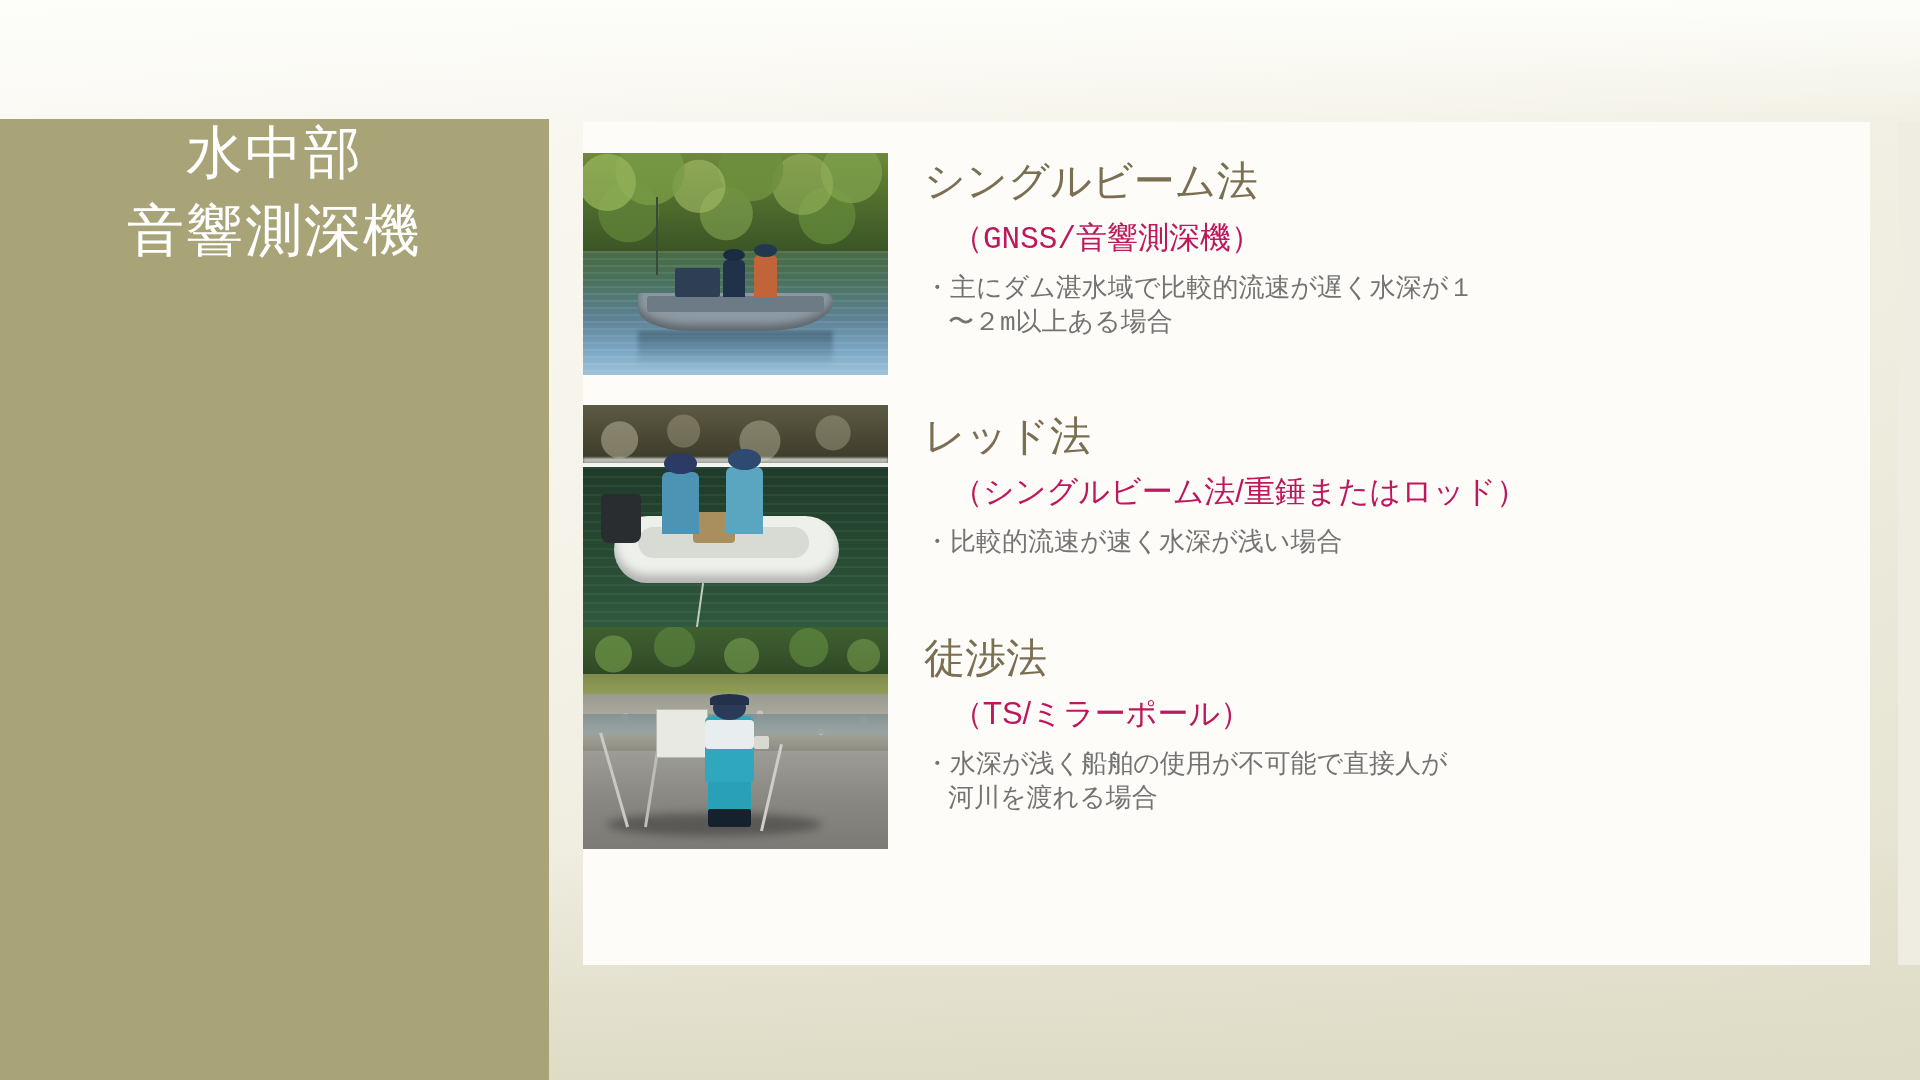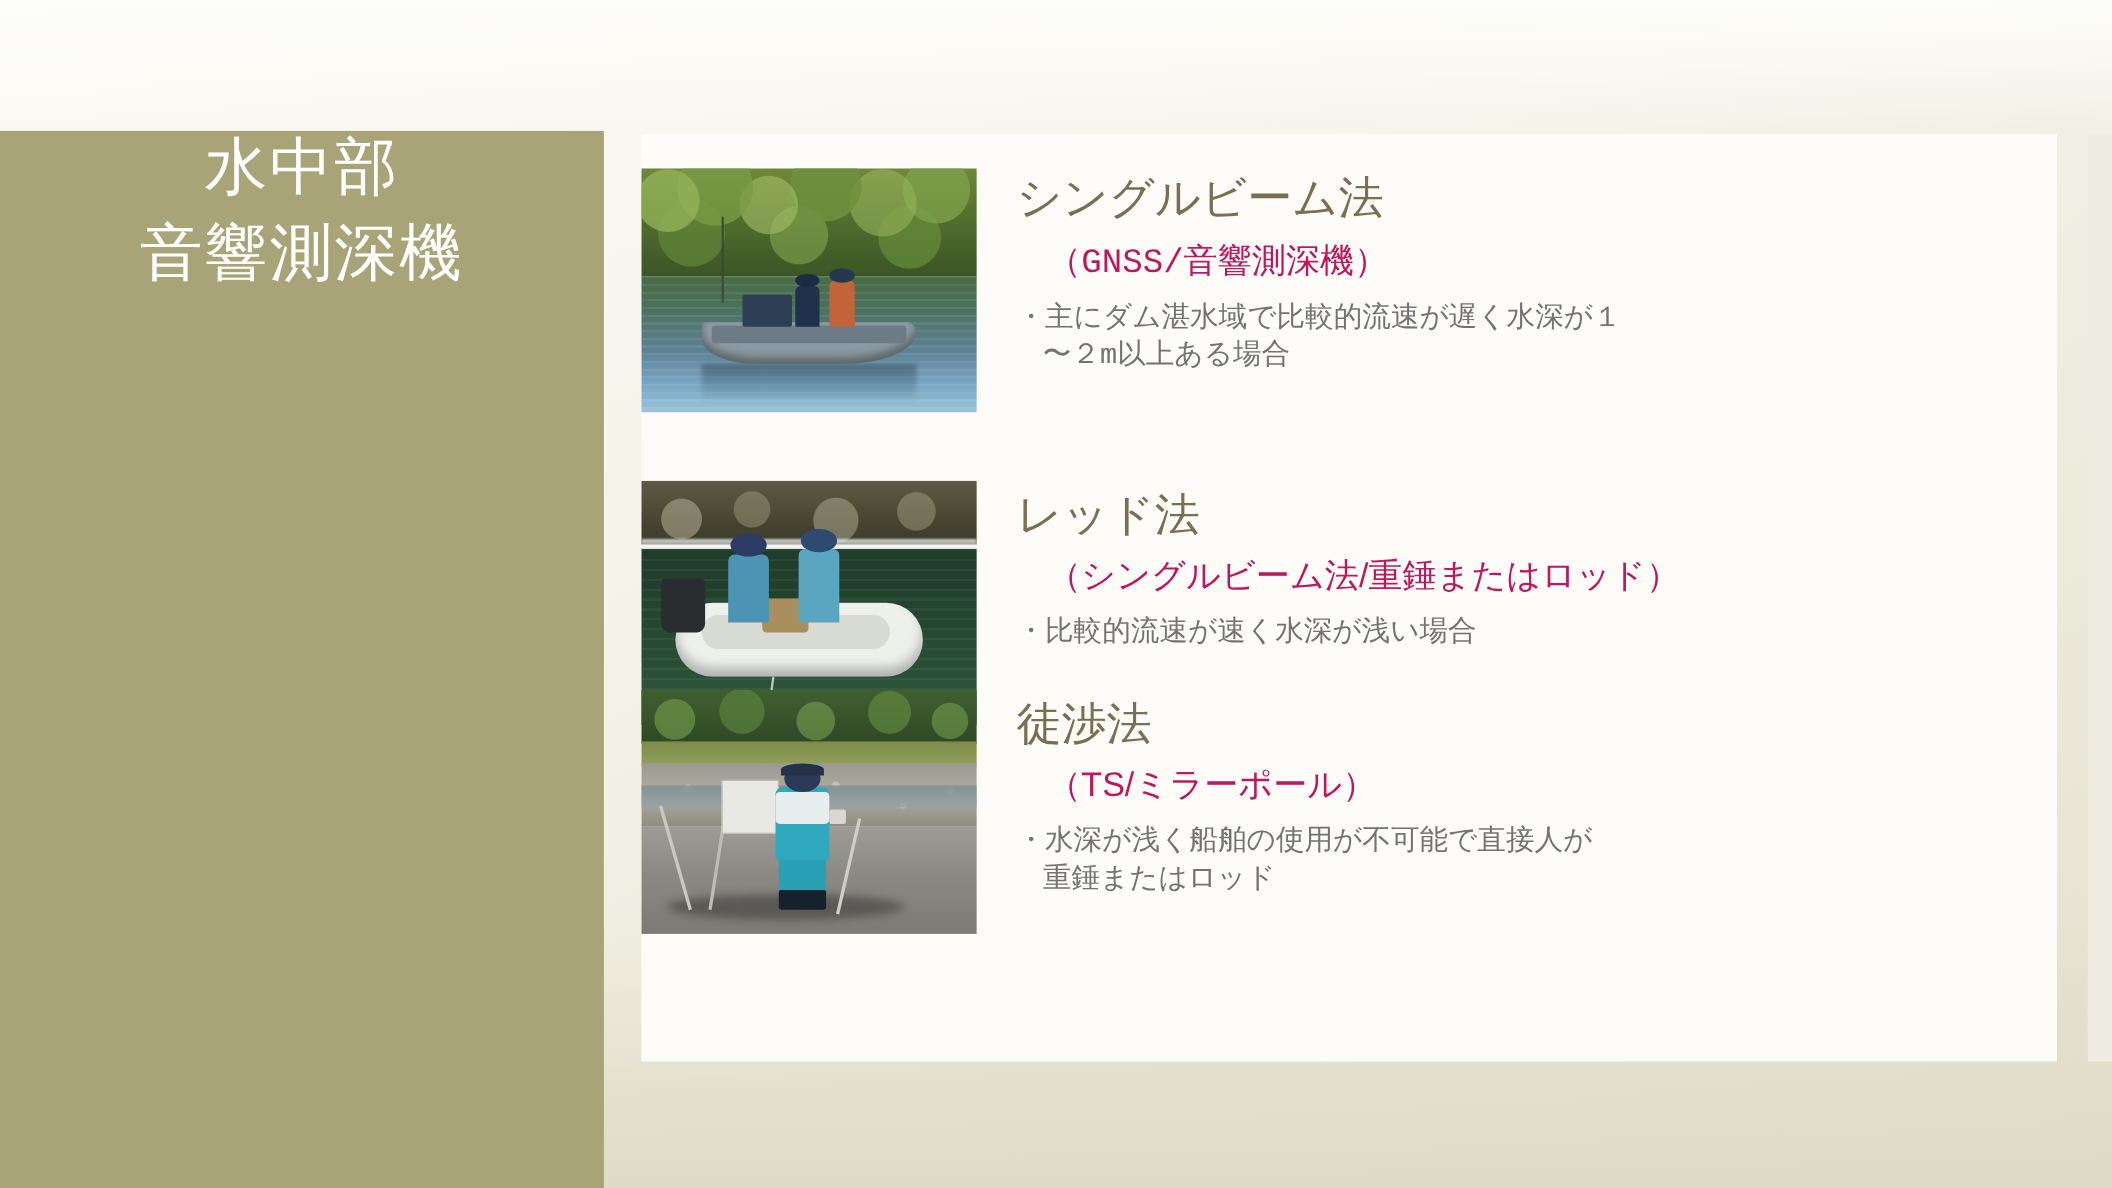--- a/index.html
+++ b/index.html
@@ -87,21 +87,21 @@
     font-size:26px;
     line-height:1.3;
     margin-top:14px;
     font-weight:400;
     max-width:700px;
   }
   .bullet .l2{ display:block; margin-left:24px; }
 
   
   #row1{ top:31px; left:0px;font-family:Liberation Mono, monospace; }
-  #row2{ top:283px; left:0px;margin-top:32px; }
+  #row2{ top:283px; left:0px; }
   #row3{ top:505px; left:0px; }
   #row1 .photo{ margin-left:0px; }
 
   
   .ph{ position:absolute; inset:0; }
 
   
   .p1-sky{ position:absolute; left:0; top:0; width:100%; height:44%;
     background:linear-gradient(180deg,#6f8a3c 0%,#58742e 35%,#47632a 70%,#3c5526 100%); }
   .p1-trees{ position:absolute; left:0; top:0; width:100%; height:44%;
@@ -328,21 +328,21 @@
           <div class="p3-cap"></div>
           <div class="p3-target"></div>
           <div class="p3-pole2"></div>
         </div>
       </div>
       <div class="txt">
         <div class="heading">徒渉法</div>
         <div class="subheading">（TS/ミラーポール）</div>
         <div class="bullet">
           <span>・水深が浅く船舶の使用が不可能で直接人が</span>
-          <span class="l2">重錘またはロッド</span>
+          <span class="l2">河川を渡れる場合</span>
         </div>
       </div>
     </div>
 
   </div>
 
   <div class="right-strip"></div>
 
 </div>
 

